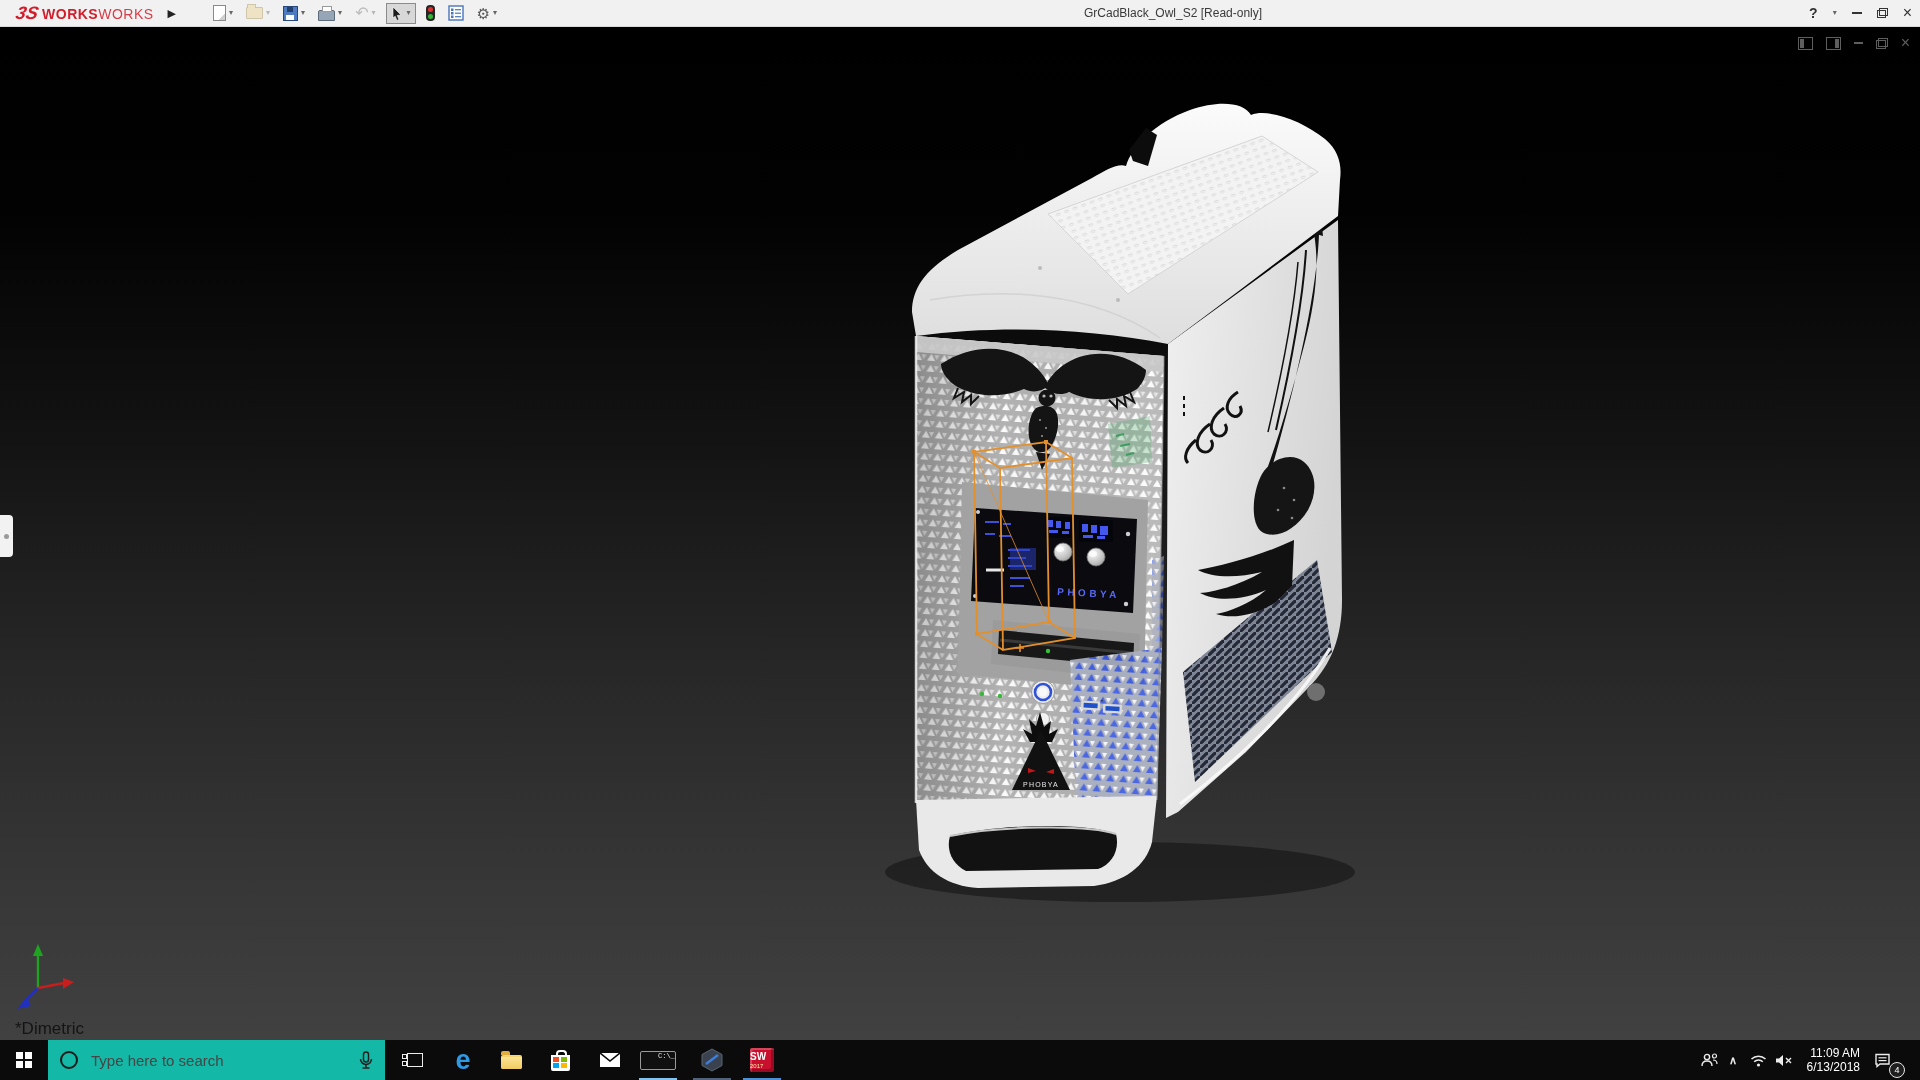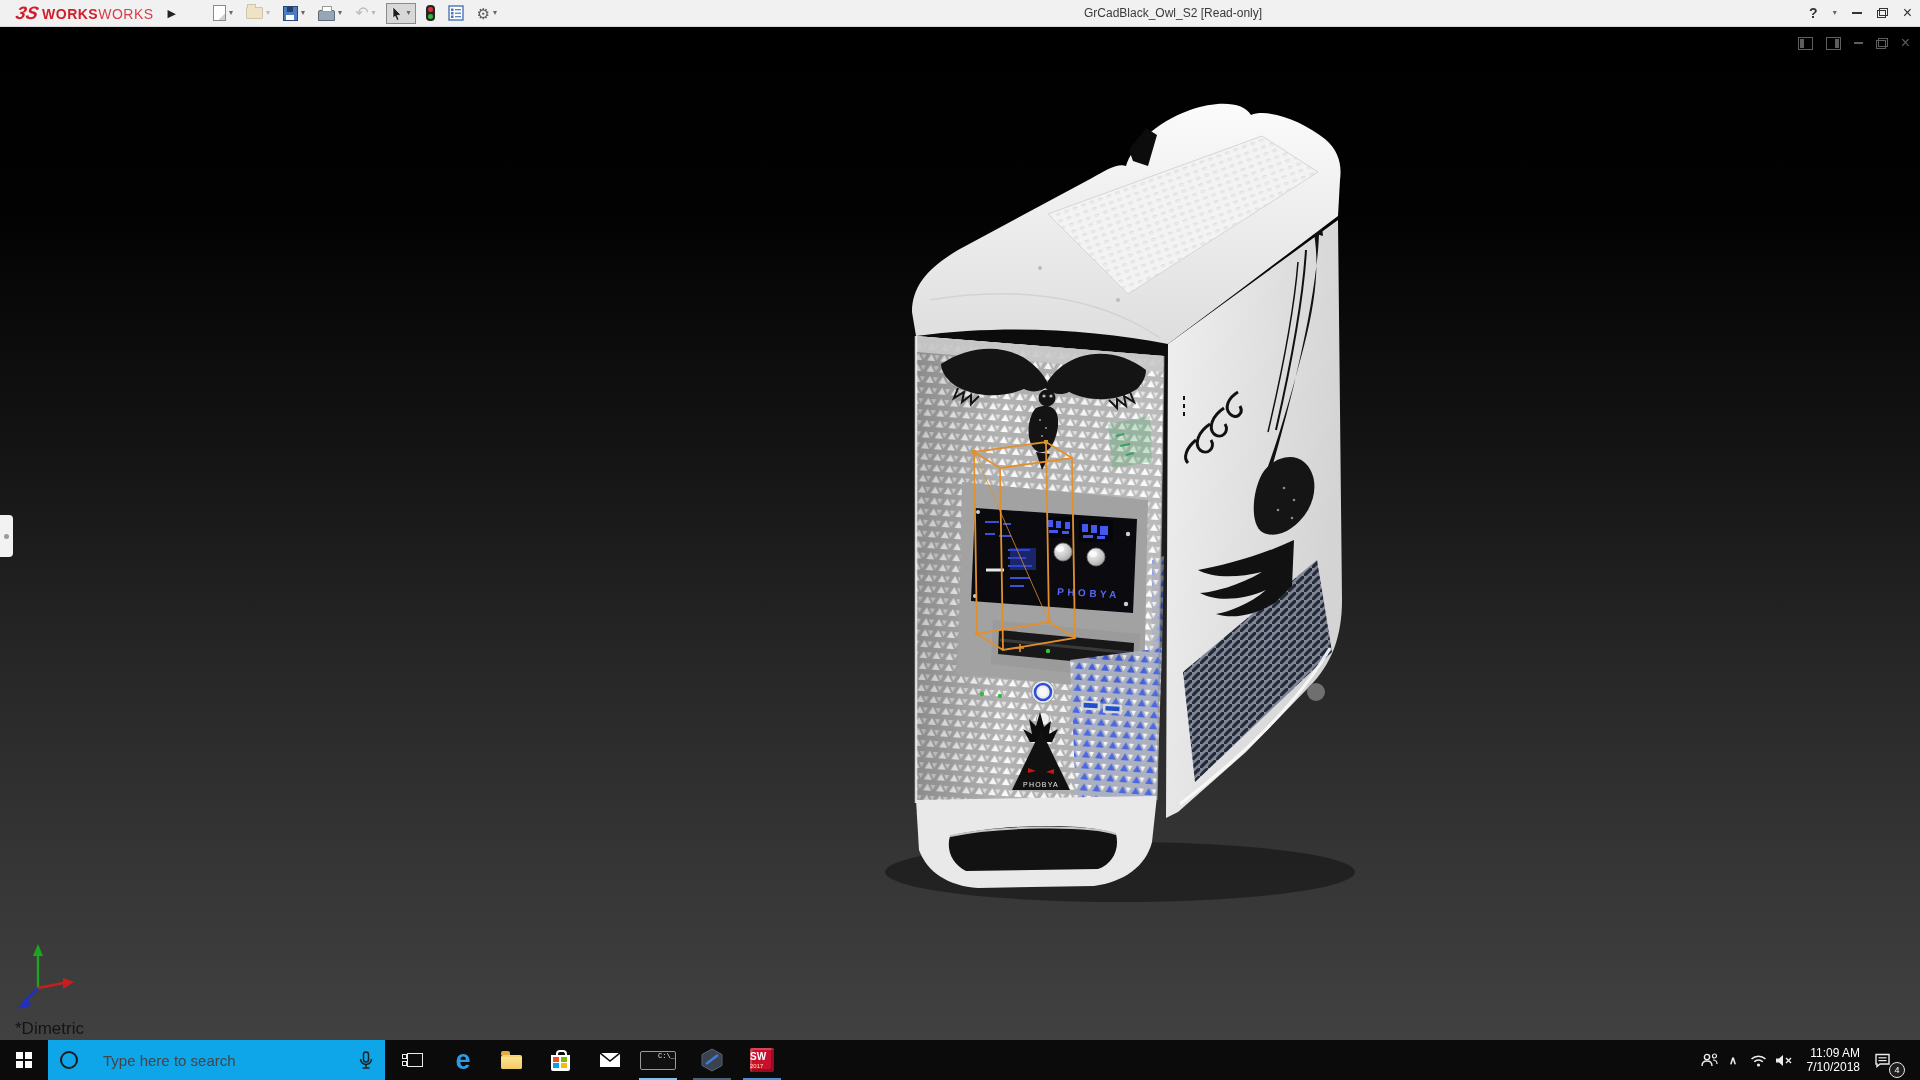--- a/index.html
+++ b/index.html
@@ -57,22 +57,22 @@
   .side-tab{position:absolute;left:0;top:489px;width:13px;height:42px;background:#f2f2f2;
             border-radius:0 4px 4px 0;display:flex;align-items:center;justify-content:center;z-index:5;}
   .side-tab::before{content:"";width:5px;height:5px;border-radius:50%;background:#9a9a9a;}
   .view-label{position:absolute;left:15px;top:993px;font-size:17px;color:#141414;font-weight:500;z-index:4;}
 
   
   .taskbar{position:absolute;left:0;bottom:0;width:1920px;height:40px;background:#0b0b0b;z-index:40;}
   .start{position:absolute;left:0;top:0;width:48px;height:40px;display:flex;align-items:center;justify-content:center;}
   .winlogo{display:grid;grid-template-columns:7px 7px;grid-template-rows:7px 7px;gap:2px;}
   .winlogo span{background:#fdfdfd;}
-  .searchbox{position:absolute;left:48px;top:0;width:337px;height:40px;background:#0ea5e9;
-             display:flex;align-items:center;padding:0 12px;box-sizing:border-box;gap:12px;}
+  .searchbox{position:absolute;left:48px;top:0;width:337px;height:40px;background:#14b8a6;
+             display:flex;align-items:center;padding:0 12px;box-sizing:border-box;}
   .cortana{width:14px;height:14px;border:2.5px solid #1b1b1b;border-radius:50%;flex:none;}
   .searchinput{border:none;outline:none;background:transparent;font-size:15px;color:#333;
                font-family:"Liberation Sans",sans-serif;margin-left:11px;flex:1;min-width:0;}
   .searchinput::placeholder{color:#454545;opacity:1;}
   .slot{position:absolute;top:0;width:48px;height:40px;display:flex;align-items:center;justify-content:center;}
   .runbar{position:absolute;bottom:0;left:5px;right:5px;height:2.5px;}
   .tv-icon{width:14px;height:12px;border:1.7px solid #ececec;position:relative;}
   .tv-icon::before{content:"";position:absolute;left:-6px;top:0;width:3px;height:3px;border:1.2px solid #ececec;}
   .tv-icon::after{content:"";position:absolute;left:-6px;bottom:0;width:3px;height:3px;border:1.2px solid #ececec;}
   .edge-e{font-size:27px;font-weight:bold;color:#2f9ae3;line-height:1;}
@@ -468,21 +468,21 @@
     </svg>
   </div>
   <div class="tray-item" style="left:1771px;width:26px">
     <svg width="18" height="13" viewBox="0 0 18 13">
       <polygon points="1,4.5 4,4.5 8,1 8,12 4,8.5 1,8.5" fill="#ececec"></polygon>
       <path d="M11,4 L16,9 M16,4 L11,9" stroke="#ececec" stroke-width="1.4"></path>
     </svg>
   </div>
   <div class="tray-item clock" style="left:1798px;width:62px">
     <span>11:09 AM</span>
-    <span>7/10/2018</span>
+    <span>6/13/2018</span>
   </div>
   <div class="tray-item" style="left:1868px;width:28px">
     <svg width="17" height="15" viewBox="0 0 17 15">
       <path d="M2,1.5 H15 V11 H6 L3,13.5 L3,11 H2 Z" fill="none" stroke="#ececec" stroke-width="1.4"></path>
       <line x1="4.5" y1="4.8" x2="12.5" y2="4.8" stroke="#ececec" stroke-width="1.2"></line>
       <line x1="4.5" y1="7.6" x2="12.5" y2="7.6" stroke="#ececec" stroke-width="1.2"></line>
     </svg>
   </div>
 </div>
 <div class="badge">4</div>

